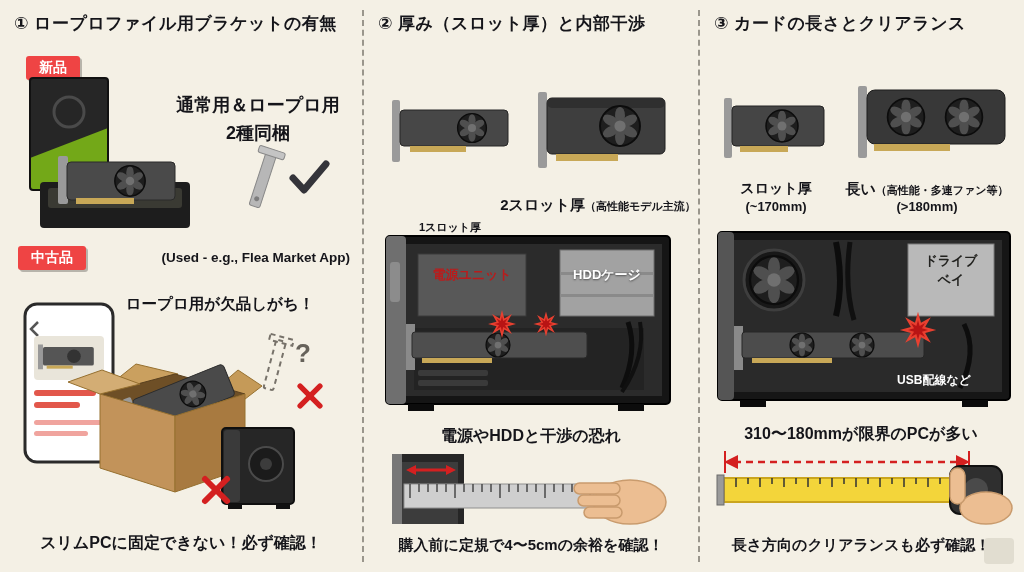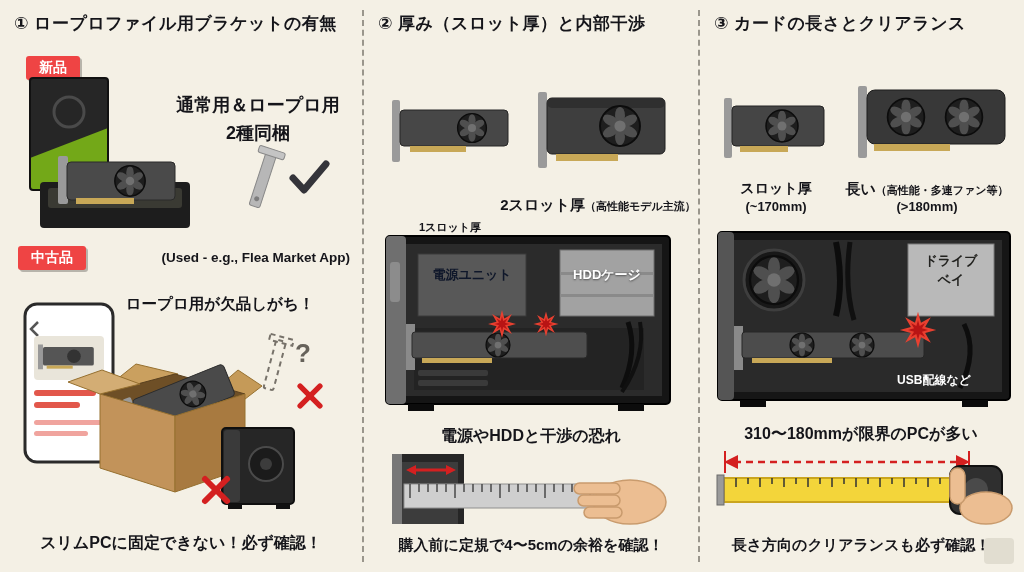--- a/index.html
+++ b/index.html
@@ -177,21 +177,21 @@
     </g>
     <rect x="40" y="138" width="70" height="6" rx="2" fill="#3a3a3a"></rect>
     <rect x="40" y="148" width="70" height="6" rx="2" fill="#3a3a3a"></rect>
     <path d="M250 90 q10 30 -6 66" stroke="#0d0d0d" stroke-width="5" fill="none"></path>
     <path d="M262 90 q6 34 -18 70" stroke="#101010" stroke-width="4" fill="none"></path>
     <use href="#burstDef" transform="translate(124,92)"></use>
     <use href="#burstDef" transform="translate(168,92) scale(0.9)"></use>
     <rect x="30" y="172" width="26" height="7" fill="#0c0c0c"></rect>
     <rect x="240" y="172" width="26" height="7" fill="#0c0c0c"></rect>
   </svg>
-  <div class="abs overlay-label" style="left:418px;top:266px;width:108px;color:#0f172a;font-size:13px;">電源ユニット</div>
+  <div class="abs overlay-label" style="left:418px;top:266px;width:108px;color:#b91c1c;font-size:13px;">電源ユニット</div>
   <div class="abs overlay-label" style="left:560px;top:266px;width:94px;color:#fff;font-size:13px;text-shadow:0 1px 2px rgba(0,0,0,0.5);">HDDケージ</div>
 
   <div class="abs cap" style="left:368px;top:426px;width:326px;font-size:16px;">電源やHDDと干渉の恐れ</div>
 
   <svg class="abs" style="left:378px;top:450px;" width="300" height="78" viewBox="0 0 300 78">
     <rect x="14" y="4" width="72" height="70" fill="#262626"></rect>
     <rect x="24" y="12" width="56" height="62" fill="#3c3c3c"></rect>
     <rect x="14" y="4" width="10" height="70" fill="#777"></rect>
     <line x1="32" y1="20" x2="74" y2="20" stroke="#d42020" stroke-width="3"></line>
     <polygon points="28,20 38,15 38,25" fill="#d42020"></polygon>

